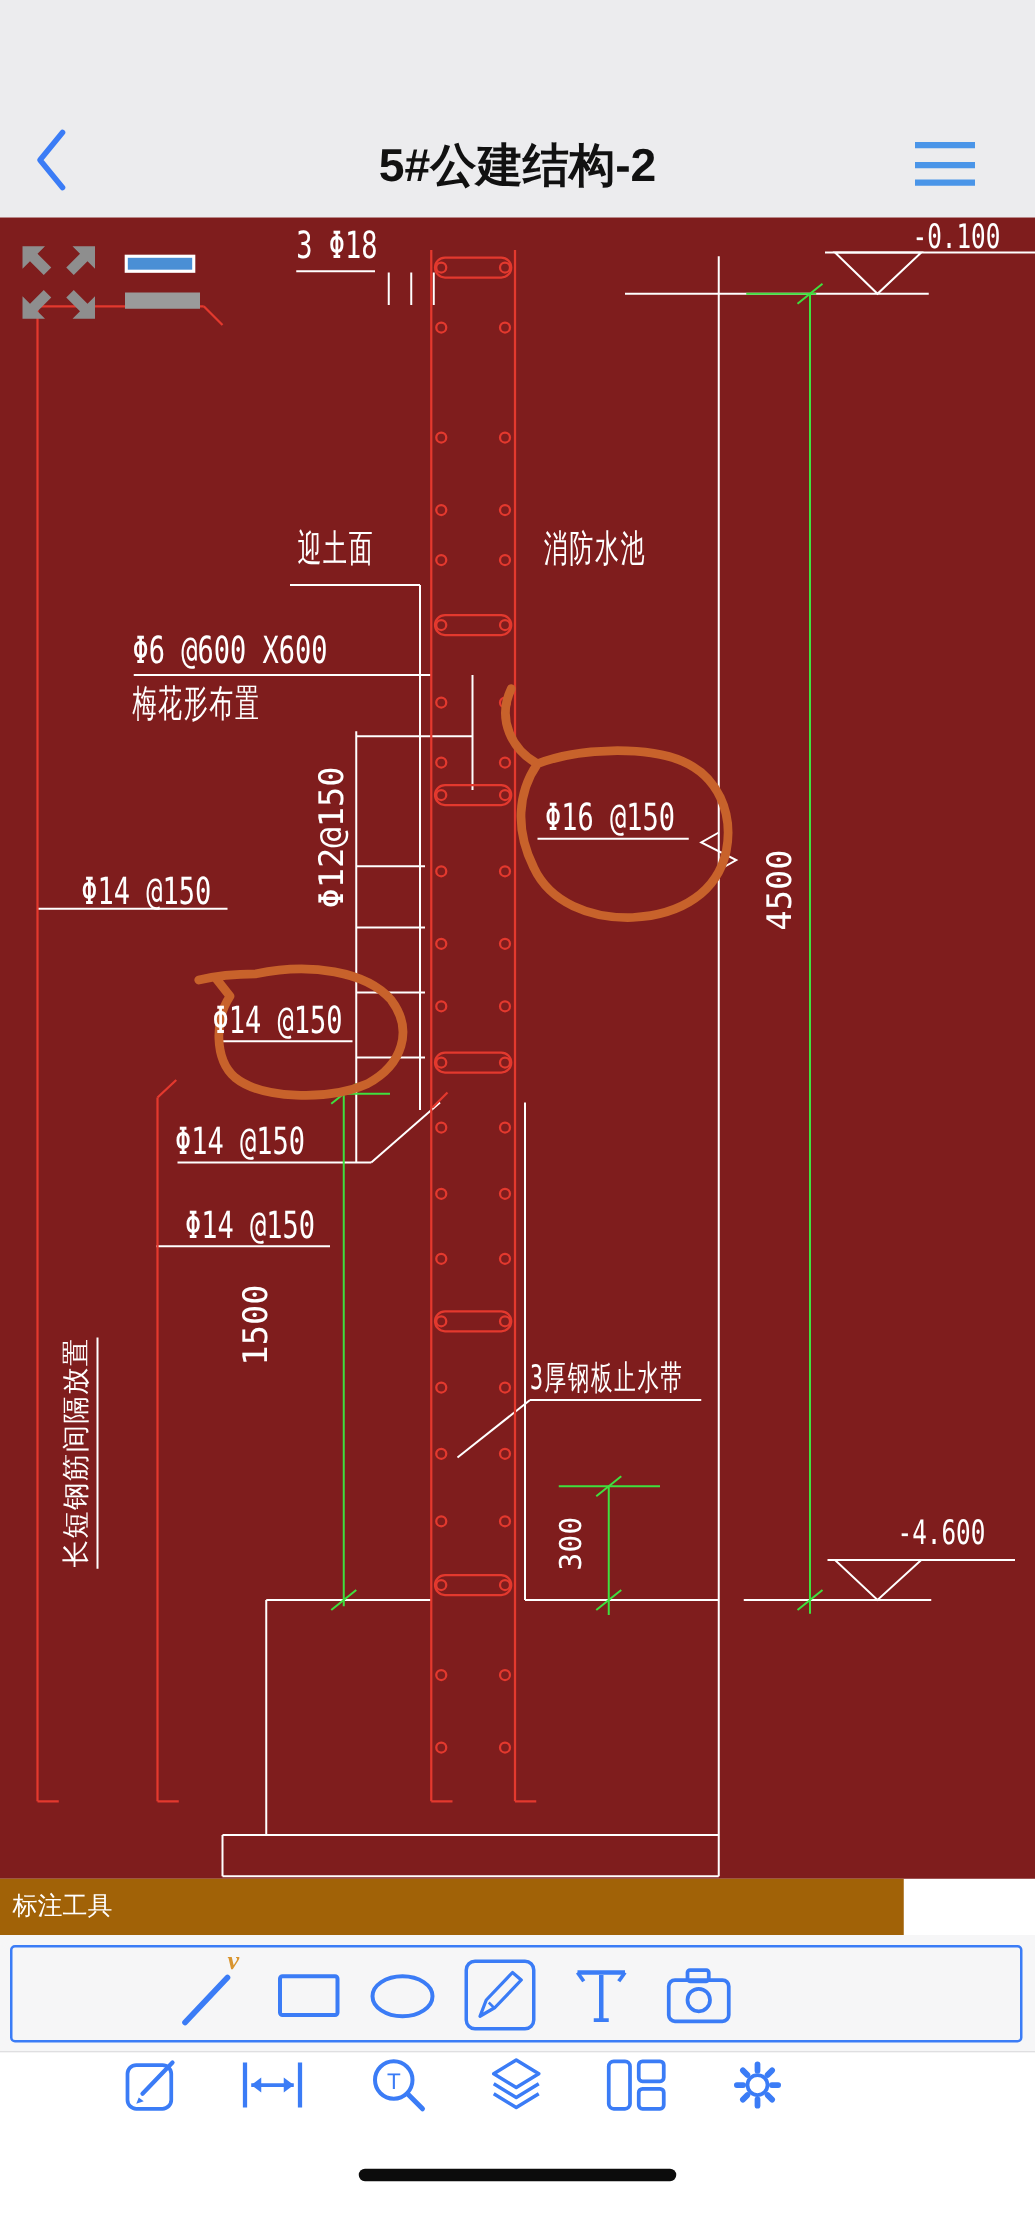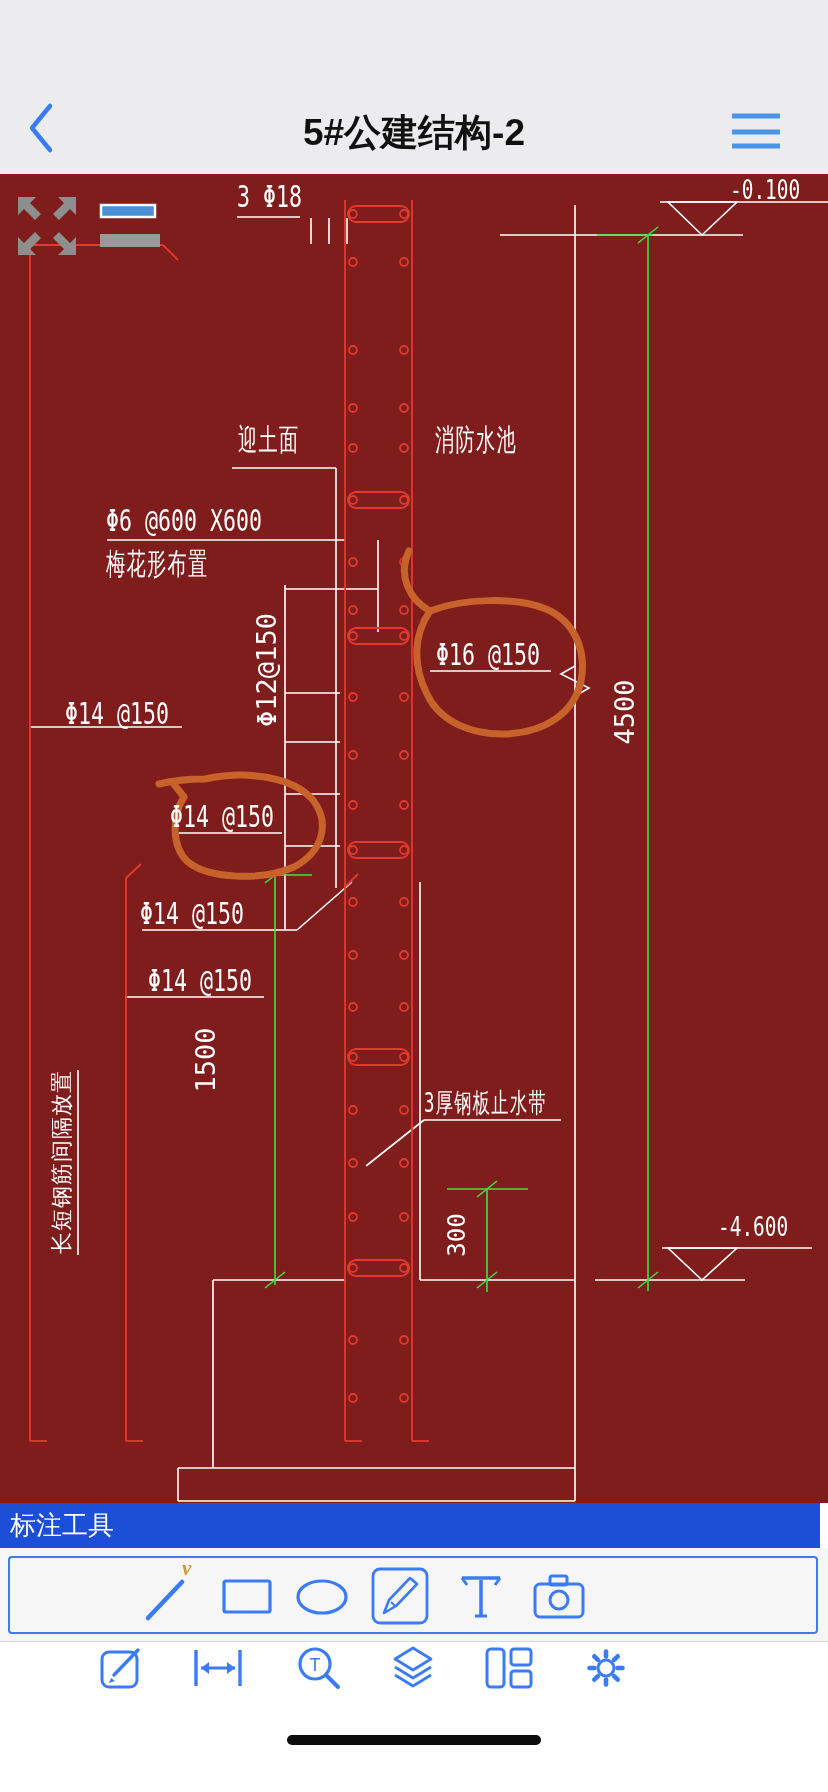--- a/index.html
+++ b/index.html
@@ -8,21 +8,21 @@
   
   .statusbar{left:0;top:0;width:828px;height:80px;background:#ececee;}
   .navbar{left:0;top:80px;width:828px;height:94px;background:#ececee;}
   .title{left:0;top:108px;width:828px;text-align:center;font-size:37px;font-weight:bold;color:#111;}
   
   .canvas{left:0;top:174px;width:828px;height:1329px;background:#7f1d1d;}
   .cad{color:#fff;font-family:"DejaVu Sans Mono",monospace;font-size:30px;white-space:nowrap;transform:scaleX(.72);transform-origin:left top;line-height:1;}
   .cjk{color:#fff;font-family:"DejaVu Sans Mono",sans-serif;font-size:30px;white-space:nowrap;transform:scaleX(.64);transform-origin:left top;line-height:1;letter-spacing:2px;}
   .vrot{transform:translate(-50%,-50%) rotate(-90deg);transform-origin:center;line-height:1;white-space:nowrap;color:#fff;font-family:"DejaVu Sans Mono",monospace;}
   
-  .bluebar{left:0;top:1503px;width:820px;height:45px;background:#1d4ed8;color:#fff;font-size:26px;line-height:45px;padding-left:10px;box-sizing:border-box;}
+  .bluebar{left:0;top:1503px;width:723px;height:45px;background:#a16207;color:#fff;font-size:20px;line-height:45px;padding-left:10px;box-sizing:border-box;}
   .toolrow{left:0;top:1548px;width:828px;height:93px;background:#f6f6f7;border-bottom:1px solid #d8d8da;}
   .toolframe{left:8px;top:1556px;width:810px;height:78px;border:2px solid #3b7cf6;border-radius:4px;box-sizing:border-box;}
   .navrow{left:0;top:1642px;width:828px;height:150px;background:#fff;}
   .homebar{left:287px;top:1735px;width:254px;height:10px;border-radius:5px;background:#0c0c0c;}
   .badge{color:#d9952f;font-size:21px;font-style:italic;font-weight:bold;font-family:"Liberation Serif",serif;}
 </style>
 </head>
 <body>
 
 <div class="abs statusbar"></div>

